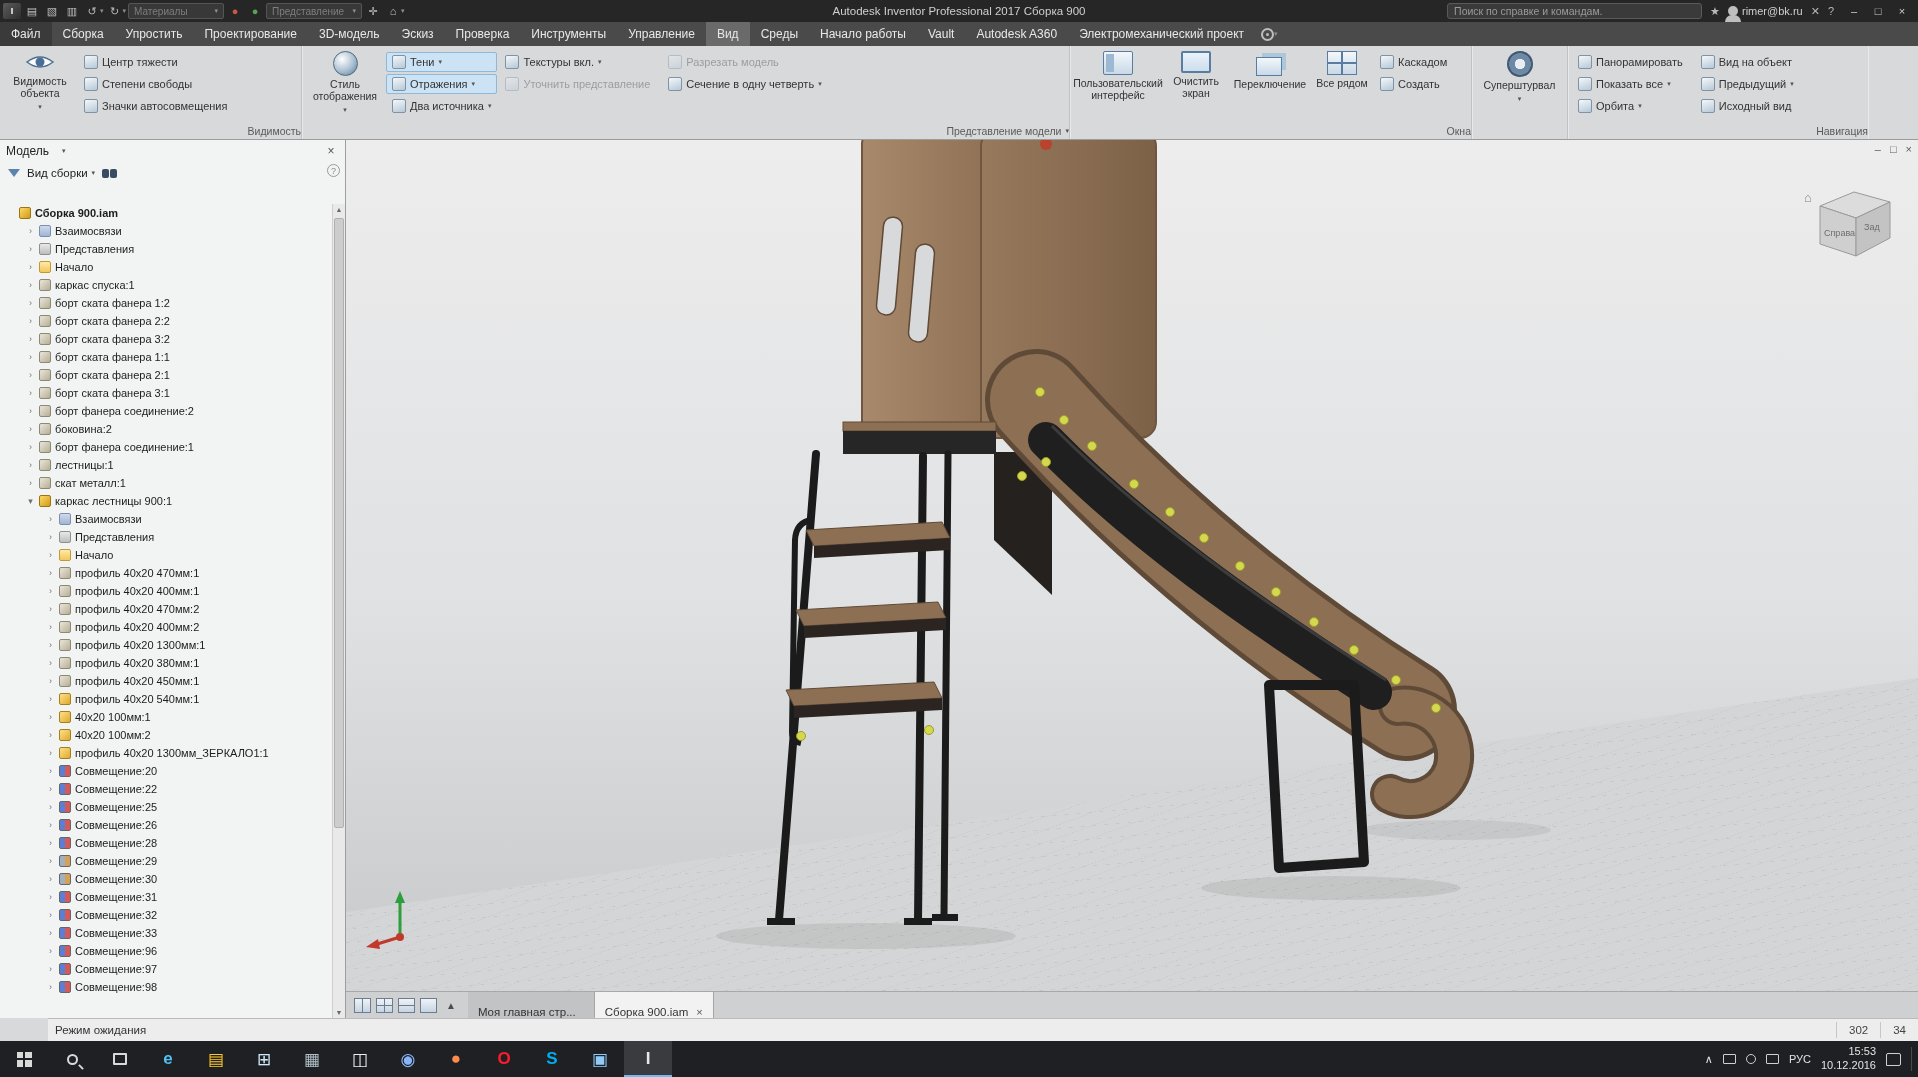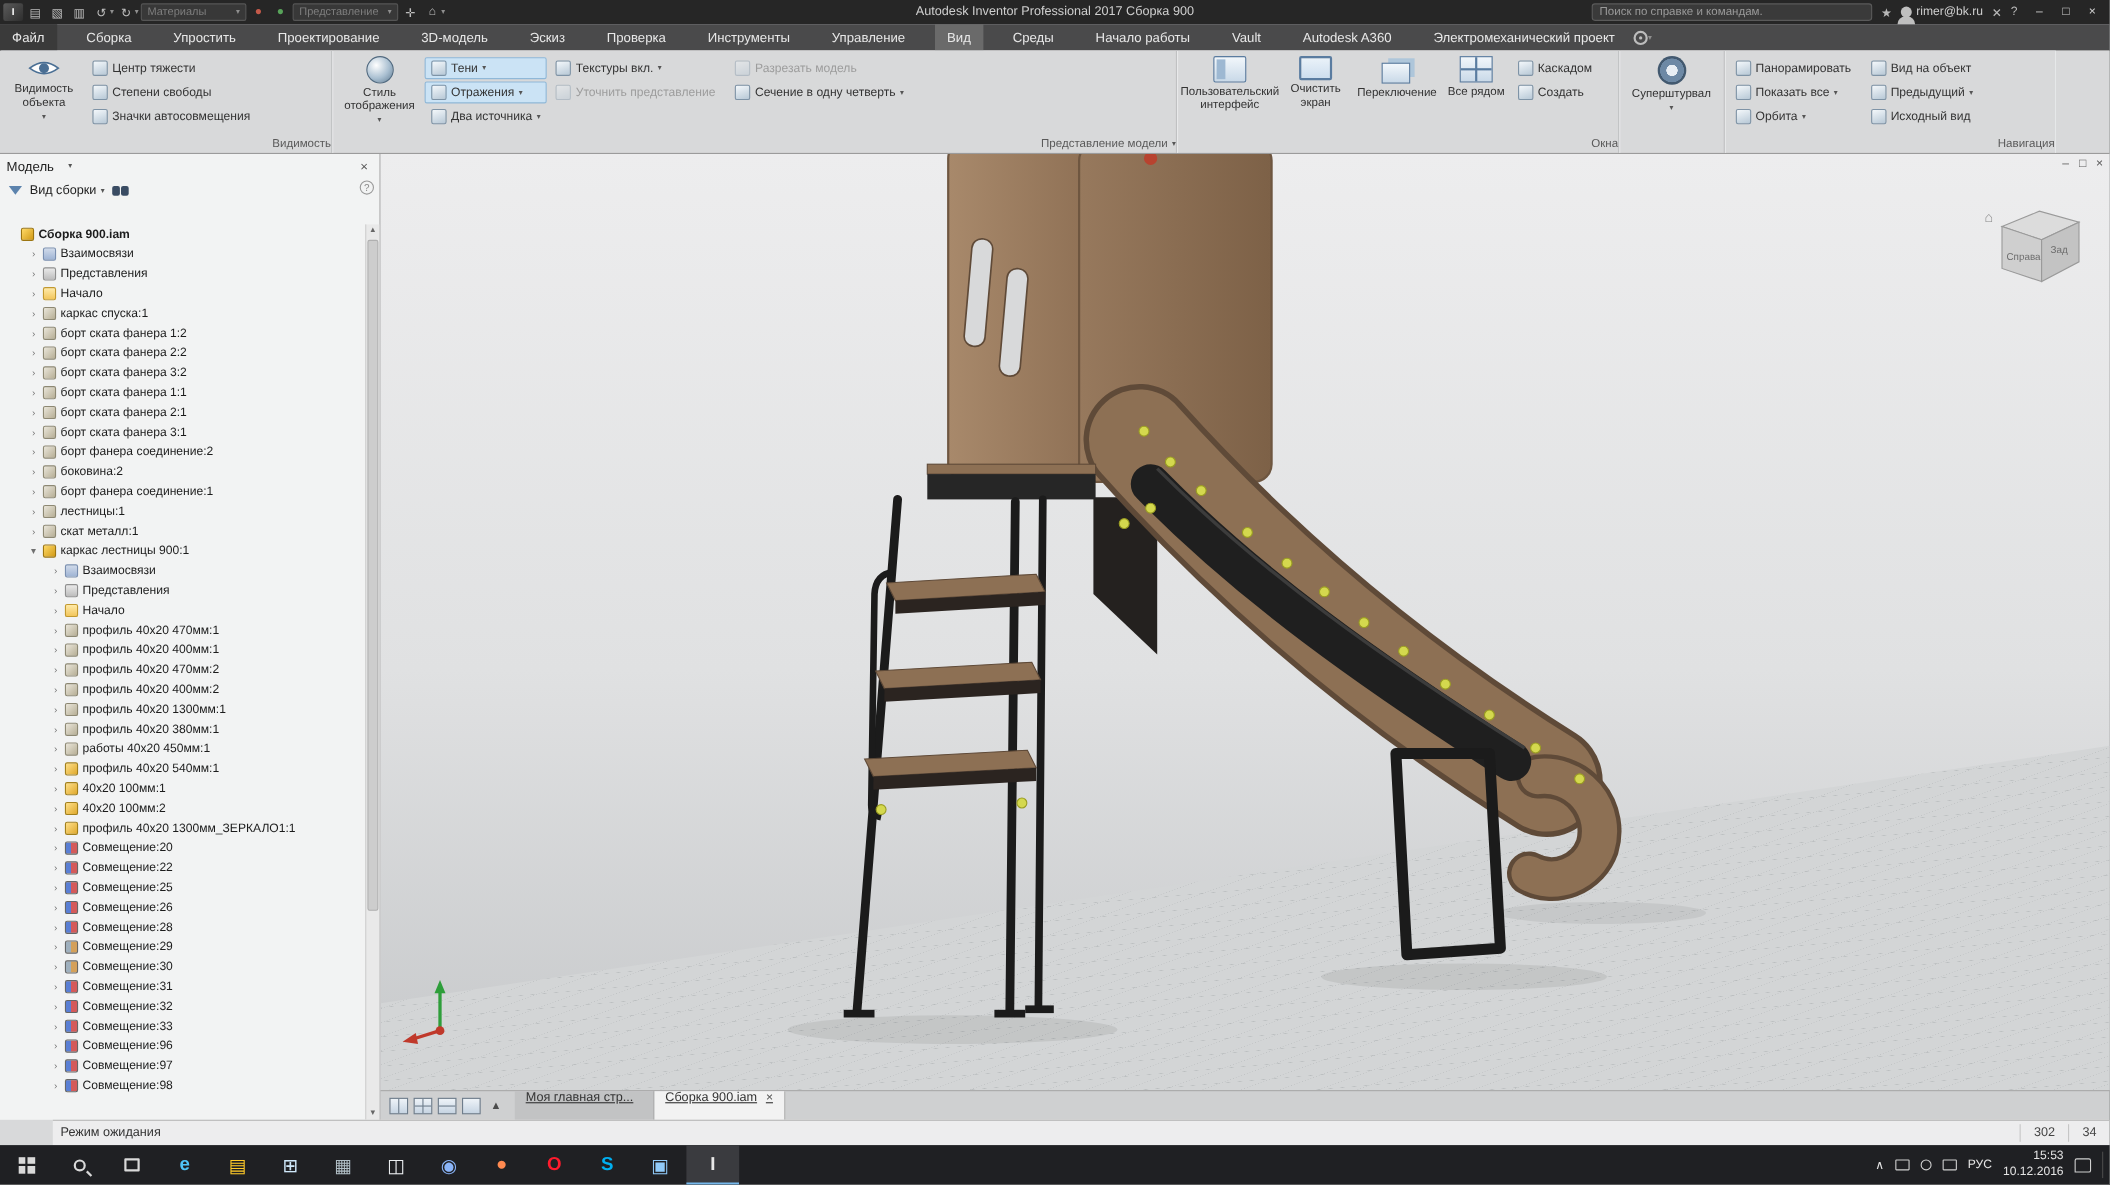--- a/index.html
+++ b/index.html
@@ -25,21 +25,21 @@
           color:#9a9a9a;font-size:10.5px;padding:0 6px;font-family:"Liberation Sans",sans-serif;}
   .search::placeholder{color:#9a9a9a;}
   .user{display:flex;align-items:center;gap:4px;color:#cfcfcf;}
   .uhead{width:10px;height:10px;border-radius:50%;background:#bfbfbf;position:relative;}
   .uhead::after{content:"";position:absolute;left:-3px;top:9px;width:16px;height:7px;border-radius:8px 8px 0 0;background:#bfbfbf;}
   .winctl{display:flex;}
   .winctl span{width:24px;text-align:center;color:#cfcfcf;font-size:11px;}
 
   
   .tabrow{position:absolute;top:22px;left:0;right:0;height:24px;background:#4a4a4b;display:flex;align-items:stretch;}
-  .tablist{display:flex;gap:16px;}
+  .tablist{display:flex;}
   .tab{padding:0 11px;line-height:24px;font-size:12px;color:#e8e8e8;white-space:nowrap;}
   .tab.file{background:#3a3a3a;}
   .tab.active{background:#6a6a6a;}
   .tabextra{display:flex;align-items:center;gap:3px;padding-left:6px;color:#cfcfcf;}
   .bullseye{width:13px;height:13px;border-radius:50%;border:2px solid #bdbdbd;position:relative;}
   .bullseye::after{content:"";position:absolute;left:3px;top:3px;width:3px;height:3px;border-radius:50%;background:#bdbdbd;}
 
   
   .ribbon{position:absolute;top:46px;left:0;right:0;height:94px;background:#d8d9da;
           border-bottom:1px solid #9b9b9b;display:flex;}
@@ -120,22 +120,22 @@
   .dicons{display:flex;align-items:center;gap:5px;padding:0 8px;}
   .dicon{width:17px;height:15px;border:1px solid #6e7d8c;background:
          linear-gradient(#6e7d8c,#6e7d8c) 50% 0/1px 100% no-repeat,
          linear-gradient(#eef3f8,#c6d4e2);}
   .dicon.h{background:linear-gradient(#6e7d8c,#6e7d8c) 0 50%/100% 1px no-repeat,linear-gradient(#eef3f8,#c6d4e2);}
   .dicon.q{background:linear-gradient(#6e7d8c,#6e7d8c) 50% 0/1px 100% no-repeat,
            linear-gradient(#6e7d8c,#6e7d8c) 0 50%/100% 1px no-repeat,linear-gradient(#eef3f8,#c6d4e2);}
   .dicon.s{background:linear-gradient(#eef3f8,#c6d4e2);}
   .dtri{color:#4c4c4c;font-size:10px;margin:0 4px;}
   .dtabs{display:flex;}
-  .dtab{display:flex;align-items:flex-start;gap:8px;padding:0 10px;font-size:11.5px;color:#333;
-        background:#c2c3c4;border-right:1px solid #a6a6a6;text-decoration:underline;}
+  .dtab{display:flex;align-items:flex-end;gap:8px;padding:0 10px;font-size:11.5px;color:#333;
+        background:#c2c3c4;border-right:1px solid #a6a6a6;}
   .dtab.active{background:#f2f2f2;}
   .dclose{color:#555;font-size:11px;}
 
   
   .statusbar{position:absolute;left:0;top:1018px;right:0;height:23px;background:#ededee;
              border-top:1px solid #bbb;display:flex;align-items:center;font-size:11.5px;color:#333;margin-left:48px;}
   .st-left{padding-left:7px;}
   .st-right{margin-left:auto;display:flex;height:100%;align-items:center;}
   .st-cell{padding:0 12px;border-left:1px solid #c6c6c6;height:16px;display:flex;align-items:center;color:#444;}
 
@@ -640,21 +640,21 @@
 
         <div class="trow lvl2">
           <span class="chev">›</span>
           <span class="ticon icon-part"></span>
           <span class="tlabel">профиль 40x20  380мм:1</span>
         </div>
 
         <div class="trow lvl2">
           <span class="chev">›</span>
           <span class="ticon icon-part"></span>
-          <span class="tlabel">работы 40x20  450мм:1</span>
+          <span class="tlabel">профиль 40x20  450мм:1</span>
         </div>
 
         <div class="trow lvl2">
           <span class="chev">›</span>
           <span class="ticon icon-part2"></span>
           <span class="tlabel">профиль 40x20  540мм:1</span>
         </div>
 
         <div class="trow lvl2">
           <span class="chev">›</span>

